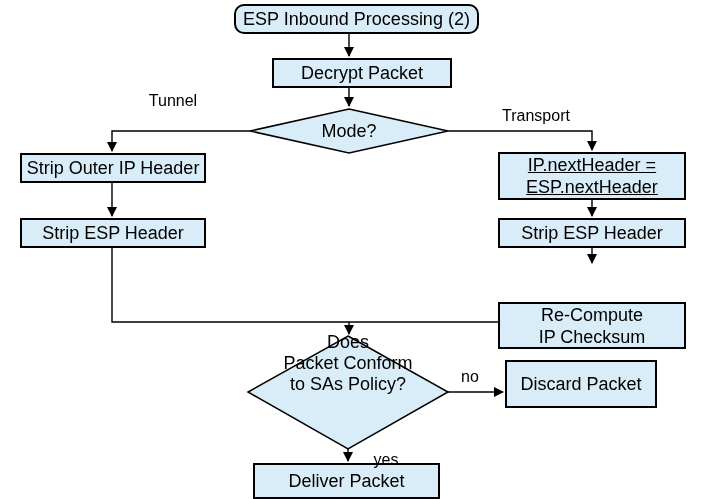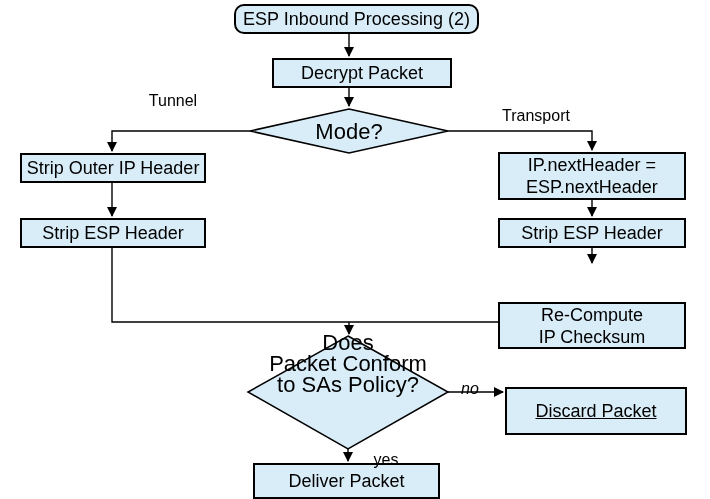--- a/index.html
+++ b/index.html
@@ -35,21 +35,21 @@
     align-items: center;
     justify-content: center;
     text-align: center;
     font-size: 18px;
     line-height: 22px;
     white-space: pre-line;
   }
   .rounded { border-radius: 10px; }
   .diamond-label {
     position: absolute;
-    font-size: 22px;
+    font-size: 18px;
     line-height: 21px;
     text-align: center;
     white-space: pre-line;
   }
   .edge-label {
     position: absolute;
     font-size: 16px;
     line-height: 18px;
     text-align: center;
   }
@@ -93,39 +93,39 @@
   </svg>
 
   <div class="node rounded" style="left:234px; top:4px; width:245px; height:30px;">ESP Inbound Processing (2)</div>
 
   <div class="node" style="left:260px; top:58px; width:180px; height:30px;margin-left:12px;">Decrypt Packet</div>
 
   <div class="node" style="left:20px; top:153px; width:186px; height:30px;text-align:center;">Strip Outer IP Header</div>
 
   <div class="node" style="left:20px; top:218px; width:186px; height:30px;">Strip ESP Header</div>
 
-  <div class="node" style="left:498px; top:152px; width:188px; height:48px;">IP.nextHeader =
+  <div class="node" style="left:498px; top:152px; width:188px; height:48px;text-decoration:underline;">IP.nextHeader =
 ESP.nextHeader</div>
 
   <div class="node" style="left:498px; top:218px; width:188px; height:30px;">Strip ESP Header</div>
 
   <div class="node" style="left:498px; top:265px; width:188px; height:47px;margin-top:37px;">Re-Compute
 IP Checksum</div>
 
-  <div class="node" style="left:505px; top:387px; width:182px; height:48px;text-decoration:underline;">Discard Packet</div>
+  <div class="node" style="left:505px; top:360px; width:152px; height:48px;">Discard Packet</div>
 
   <div class="node" style="left:253px; top:463px; width:187px; height:36px;">Deliver Packet</div>
 
   <div class="diamond-label" style="left:289px; top:121px; width:120px;">Mode?</div>
 
   <div class="diamond-label" style="left:268px; top:332px; width:160px;">Does
 Packet Conform
 to SAs Policy?</div>
 
   <div class="edge-label" style="left:133px; top:92px; width:80px;">Tunnel</div>
 
   <div class="edge-label" style="left:496px; top:107px; width:80px;">Transport</div>
 
-  <div class="edge-label" style="left:450px; top:380px; width:40px;font-style:italic;">no</div>
+  <div class="edge-label" style="left:450px; top:368px; width:40px;">no</div>
 
   <div class="edge-label" style="left:366px; top:443px; width:40px;margin-top:8px;">yes</div>
 
 </div>
 
 </body></html>

